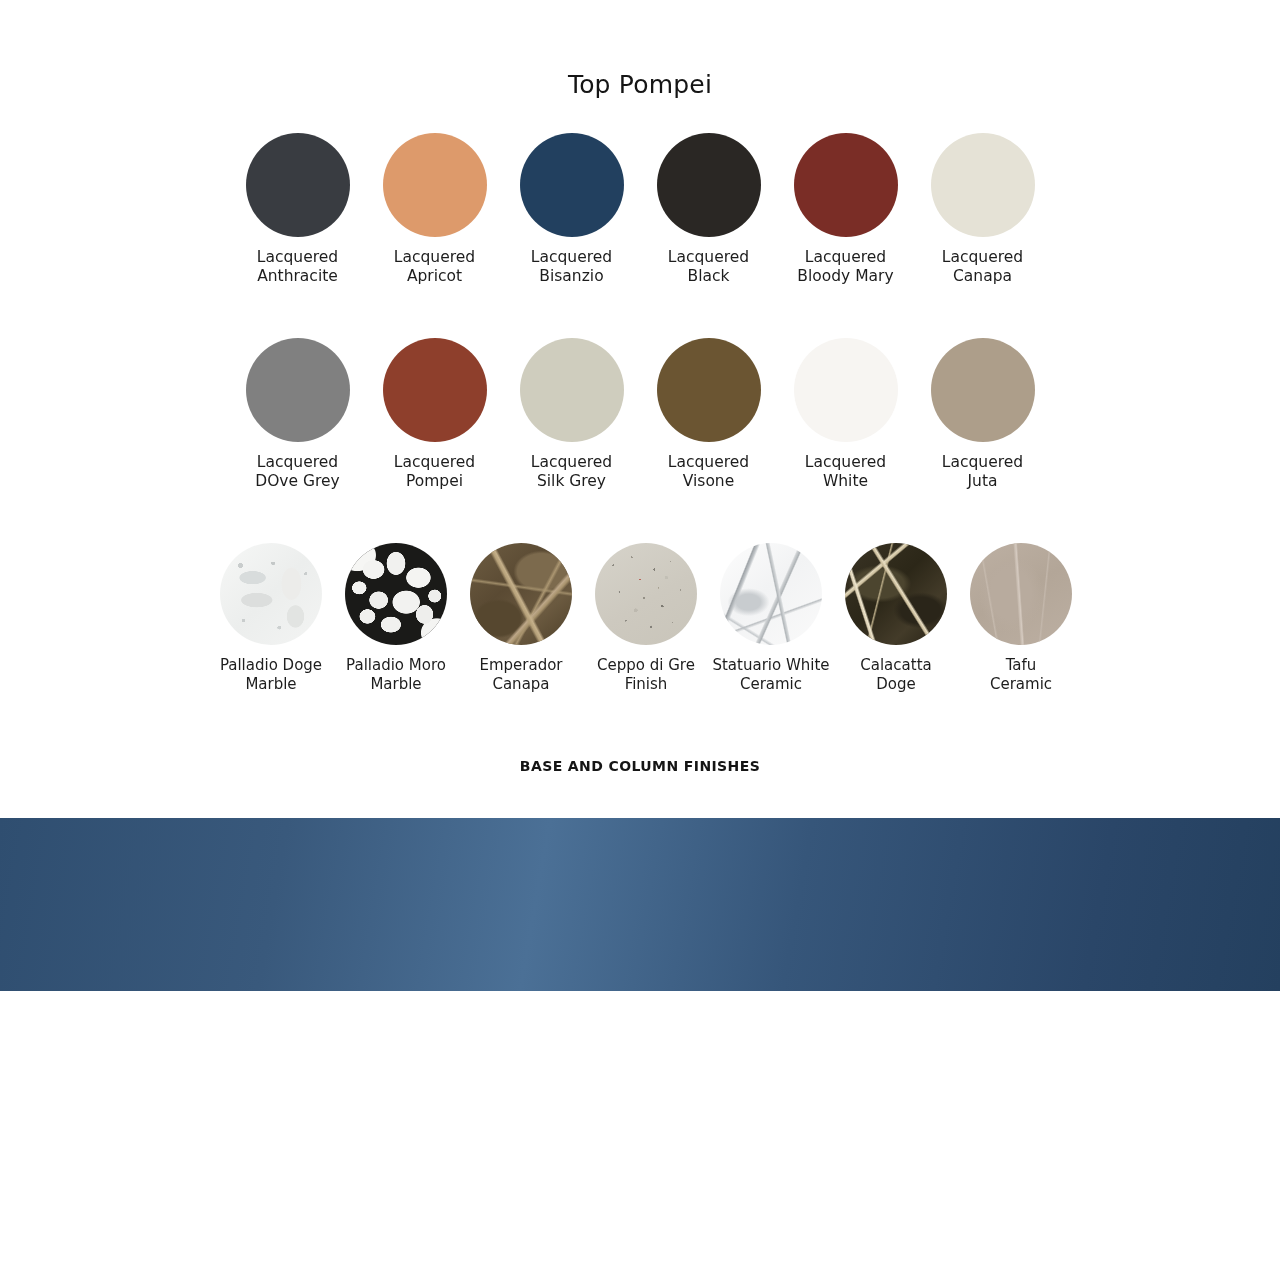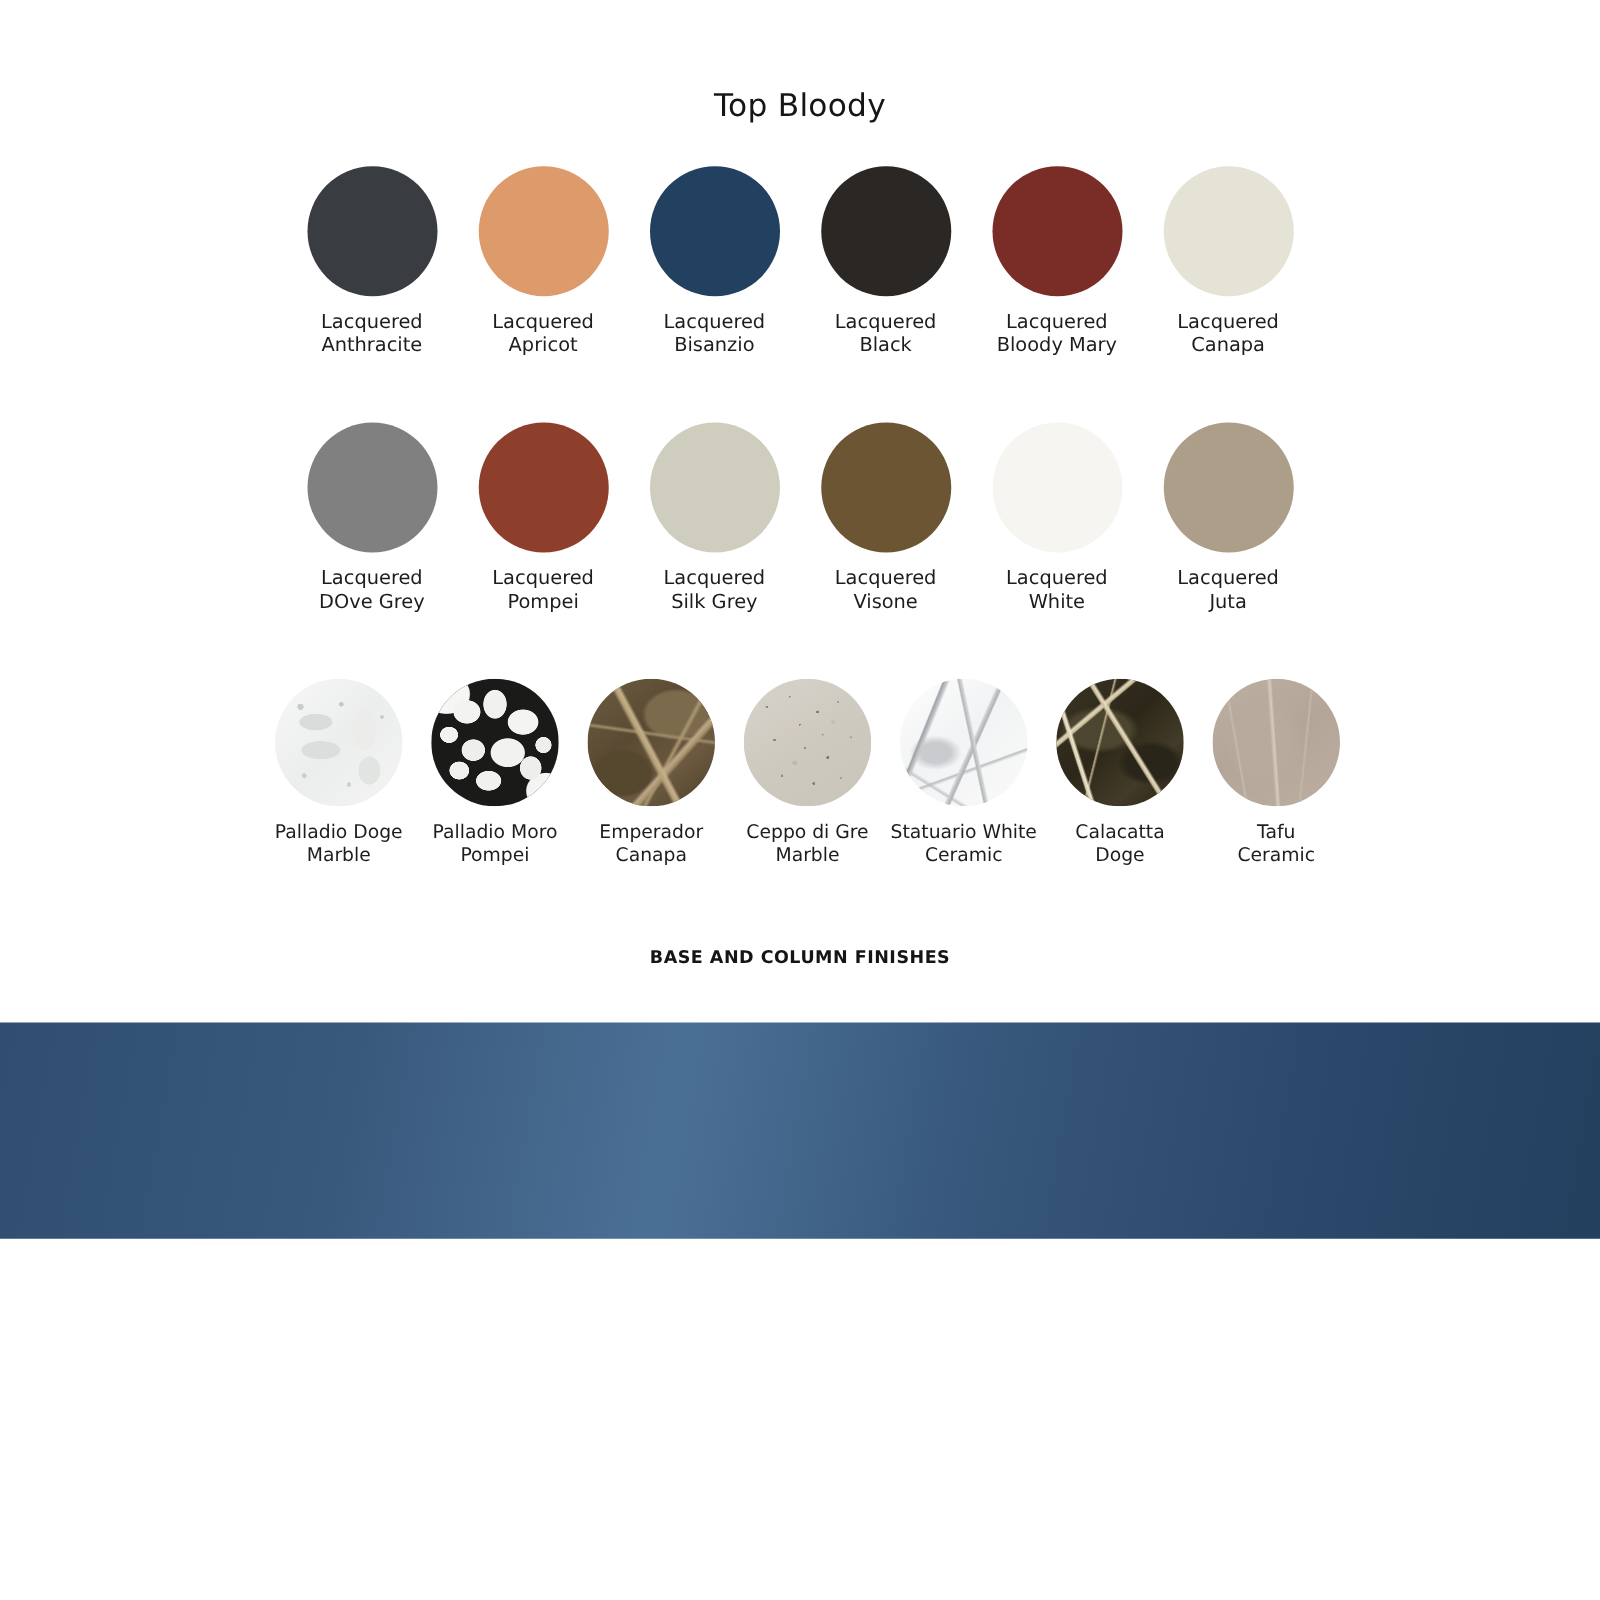--- a/index.html
+++ b/index.html
@@ -167,21 +167,21 @@
   .tex-base-lacquer {
     background:
       linear-gradient(100deg, #2f4e70 0%, #39597c 22%, #4b7096 42%, #36567a 62%, #2a4668 85%, #24405f 100%);
   }
 </style>
 </head>
 <body>
 
 <div class="page">
 
-  <div class="section-title" id="top-finish-title">Top Bloody</div>
+  <div class="section-title" id="top-finish-title">Top Pompei</div>
 
   <div class="swatch-row" id="row-lacquered-1">
       <div class="swatch-cell">
         <div class="swatch-disc" style="background: rgb(57, 60, 65);"></div>
         <div class="swatch-label">Lacquered
 Anthracite</div>
       </div>
       <div class="swatch-cell">
         <div class="swatch-disc" style="background: rgb(221, 154, 107);"></div>
         <div class="swatch-label">Lacquered
@@ -248,35 +248,35 @@
           <span class="tex tex-palladio-doge"></span>
         </div>
         <div class="swatch-label">Palladio Doge
 Marble</div>
       </div>
       <div class="swatch-cell">
         <div class="swatch-disc">
           <span class="tex tex-palladio-moro"></span>
         </div>
         <div class="swatch-label">Palladio Moro
-Pompei</div>
+Marble</div>
       </div>
       <div class="swatch-cell">
         <div class="swatch-disc">
           <span class="tex tex-emperador"></span>
         </div>
         <div class="swatch-label">Emperador
 Canapa</div>
       </div>
       <div class="swatch-cell">
         <div class="swatch-disc">
           <span class="tex tex-ceppo"></span>
         </div>
         <div class="swatch-label">Ceppo di Gre
-Marble</div>
+Finish</div>
       </div>
       <div class="swatch-cell">
         <div class="swatch-disc">
           <span class="tex tex-statuario"></span>
         </div>
         <div class="swatch-label">Statuario White
 Ceramic</div>
       </div>
       <div class="swatch-cell">
         <div class="swatch-disc">

